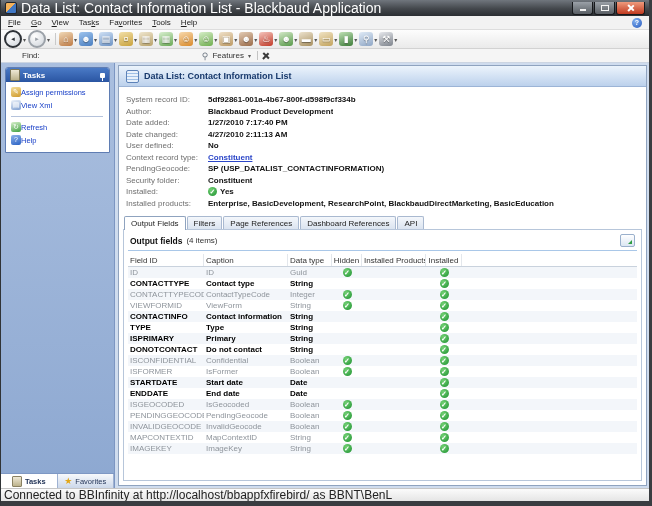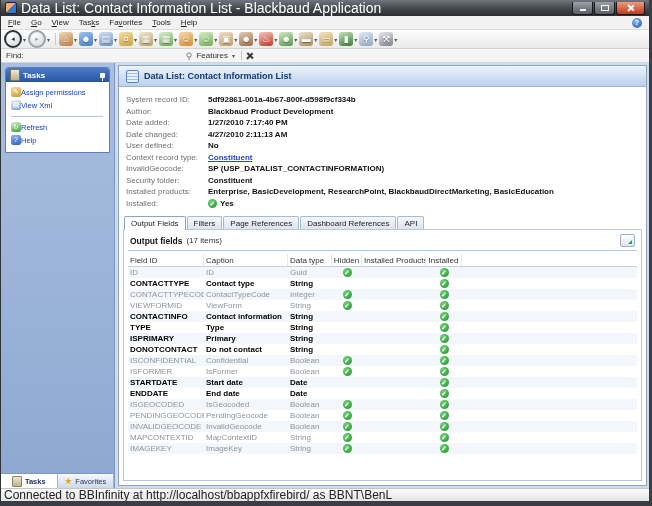--- a/index.html
+++ b/index.html
@@ -36,21 +36,21 @@
     background:radial-gradient(circle at 35% 30%,#ffffff,#ced3d9);
     display:flex;align-items:center;justify-content:center;font-size:6px;color:#2e3237}
   .nav-btn.fwd{border-color:#9ba1a8;color:#9ba1a8}
   .dd{font-size:6px;color:#555;margin:0 2px 0 1px}
   .tb-sep{width:1px;height:12px;background:#c9c9c9;margin:0 3px;flex:none}
   .tb-group{display:flex;align-items:center}
   .tbi{width:14px;height:14px;border-radius:3px;color:#fff;font-size:9px;line-height:14px;
     text-align:center;text-shadow:0 1px 1px rgba(0,0,0,.4);flex:none}
   
   .findbar{height:13px;flex:none;background:#f5f5f5;border-bottom:1px solid #ccd5e2;
-    display:flex;align-items:center;font-size:8px;color:#333;padding:0 5px;gap:4px}
+    display:flex;align-items:center;font-size:8px;color:#333;padding:0 21px;gap:4px}
   .find-input{width:150px;height:10px;border:none;background:transparent;outline:none}
   .mag{font-size:9px;color:#6d7782;line-height:10px}
   .features{display:flex;align-items:center;gap:3px}
   .find-sep{width:1px;height:9px;background:#c3c3c3}
   .xmark{position:relative;width:7px;height:7px}
   .xmark::before,.xmark::after{content:"";position:absolute;left:3px;top:0;width:1.5px;height:7.5px;background:#3a3a3a}
   .xmark::before{transform:rotate(45deg)}.xmark::after{transform:rotate(-45deg)}
   
   .body{flex:1;display:flex;min-height:0}
   .sidebar{width:113px;flex:none;background:linear-gradient(#aabfdf,#8da8d1);
@@ -316,52 +316,52 @@
             </div>
             <div class="prop-row">
               <span class="prop-label">User defined:</span>
               <span class="prop-value">No</span>
             </div>
             <div class="prop-row">
               <span class="prop-label">Context record type:</span>
               <span class="prop-link">Constituent</span>
             </div>
             <div class="prop-row">
-              <span class="prop-label">InvalidGeocode:</span>
+              <span class="prop-label">PendingGeocode:</span>
               <span class="prop-value">SP (USP_DATALIST_CONTACTINFORMATION)</span>
             </div>
             <div class="prop-row">
               <span class="prop-label">Security folder:</span>
               <span class="prop-value">Constituent</span>
-            </div>
-            <div class="prop-row">
-              <span class="prop-label">Installed products:</span>
-              <span class="prop-value">Enterprise, BasicDevelopment, ResearchPoint, BlackbaudDirectMarketing, BasicEducation</span>
             </div>
             <div class="prop-row">
               <span class="prop-label">Installed:</span>
               <span class="prop-check">
                 <span class="chk">✓</span>
                 <span>Yes</span>
               </span>
+            </div>
+            <div class="prop-row">
+              <span class="prop-label">Installed products:</span>
+              <span class="prop-value">Enterprise, BasicDevelopment, ResearchPoint, BlackbaudDirectMarketing, BasicEducation</span>
             </div>
           </div>
 
         <div class="tabs">
             <span class="tab active">Output Fields</span>
             <span class="tab">Filters</span>
             <span class="tab">Page References</span>
             <span class="tab">Dashboard References</span>
             <span class="tab">API</span>
           </div>
 
         <div class="tabpage">
           <div class="sec-head">
             <span class="sec-title">Output fields</span>
-            <span class="sec-count">(17 items)</span>
+            <span class="sec-count">(4 items)</span>
             <span class="sec-btn"></span>
           </div>
           <div class="table">
             <div class="thead">
                 <span class="th c0">Field ID</span>
                 <span class="th c1">Caption</span>
                 <span class="th c2">Data type</span>
                 <span class="th c3">Hidden</span>
                 <span class="th c4">Installed Products</span>
                 <span class="th c5">Installed</span>

